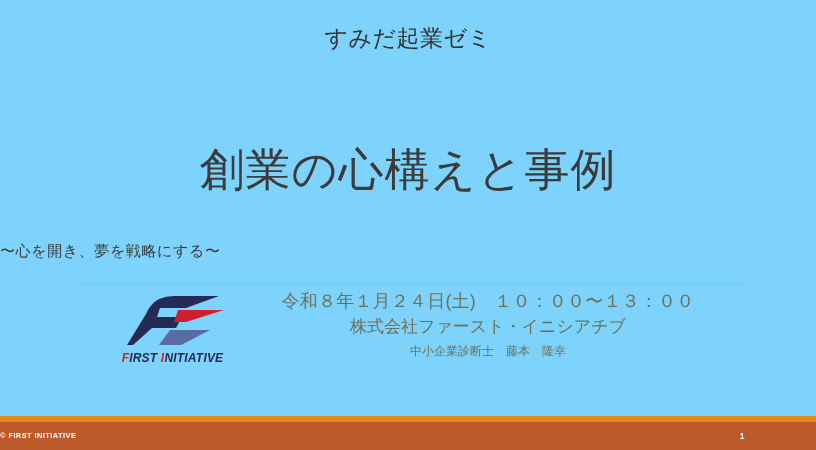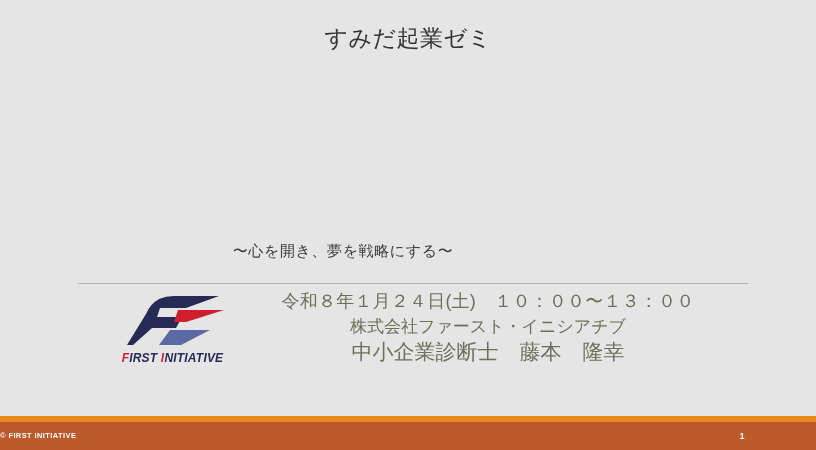--- a/index.html
+++ b/index.html
@@ -8,21 +8,21 @@
     width: 816px;
     height: 450px;
     background: #ffffff;
     font-family: "Liberation Sans", "DejaVu Sans", sans-serif;
   }
 
   #slide {
     position: relative;
     width: 816px;
     height: 450px;
-    background: #e5e5e5;
+    background: #7dd3fc;
     overflow: hidden;
   }
 
   
   #header-title {
     position: absolute;
     top: 22px;
     left: 0;
     width: 816px;
     text-align: center;
@@ -48,21 +48,20 @@
     font-weight: 400;
     white-space: nowrap;
   }
 
   
   #sub-title {
     position: absolute;
     top: 240px;
     left: 0;
     width: 686px;
-    text-align: center;
     font-size: 15px;
     line-height: 22px;
     letter-spacing: 0.6px;
     color: #3b3b3b;
     font-weight: 400;
     white-space: nowrap;
   }
 
   
   #divider {
@@ -124,21 +123,21 @@
   .presenter-line {
     color: #6e705a;
     font-size: 17px;
     line-height: 25px;
     white-space: nowrap;
     font-weight: 400;
     letter-spacing: 0px;
   }
   .presenter-line.l1 { font-size: 18px; letter-spacing: 0.2px; }
   .presenter-line.l2 { font-size: 17px; }
-  .presenter-line.l3 { font-size: 21px; }
+  .presenter-line.l3 { font-size: 12px; }
 
   
   #accent-stripe {
     position: absolute;
     left: 0;
     top: 416px;
     width: 816px;
     height: 6px;
     background: #e8891c;
   }
@@ -177,20 +176,21 @@
     font-weight: 700;
   }
 </style>
 </head>
 <body>
 
 <div id="slide">
 
   <div id="header-title">すみだ起業ゼミ</div>
 
+  <div id="main-title">創業の心構えと事例</div>
 
   <div id="sub-title">〜心を開き、夢を戦略にする〜</div>
 
   <div id="divider"></div>
 
   <div id="presenter-block">
 
     <div id="logo">
 
       <svg id="logo-mark" viewBox="0 0 200 104" xmlns="http://www.w3.org/2000/svg">

